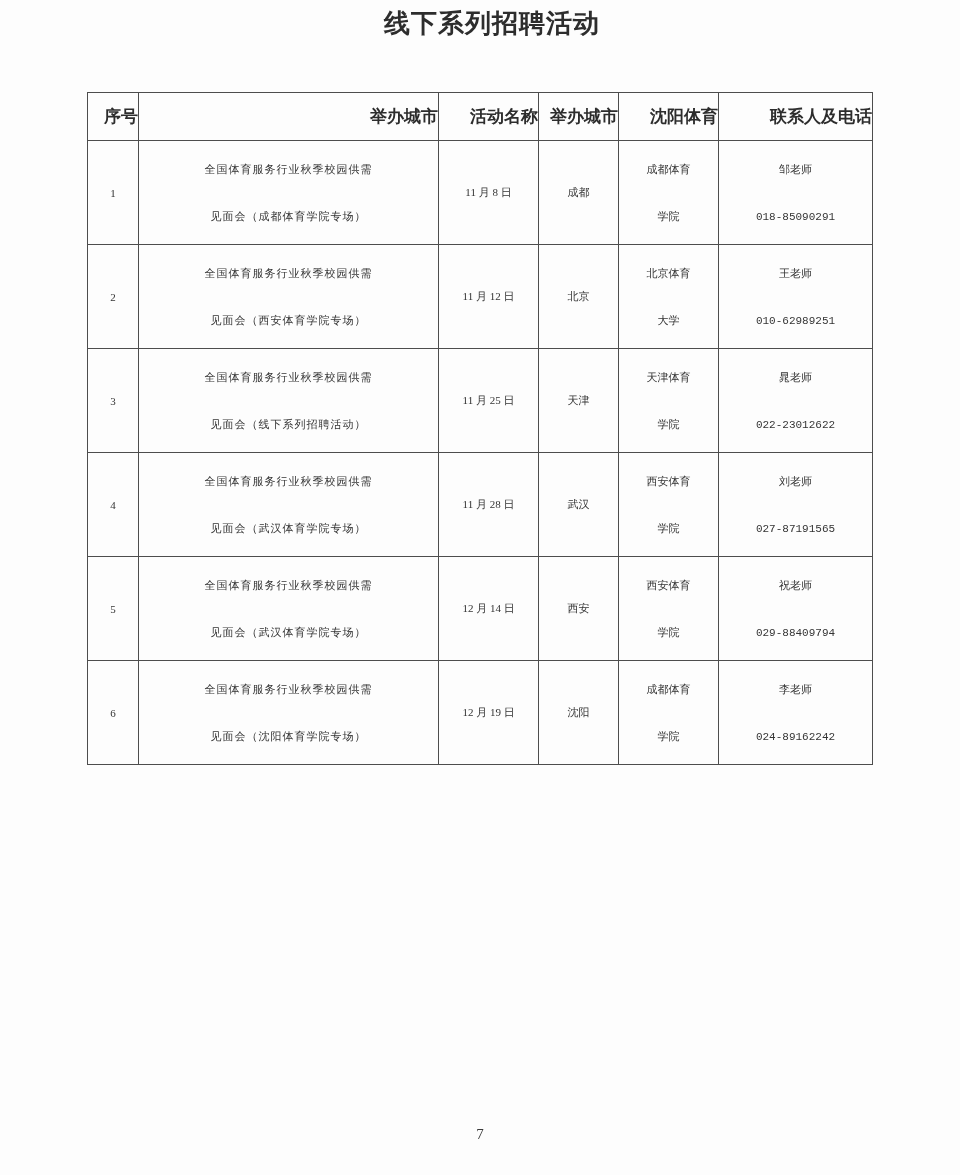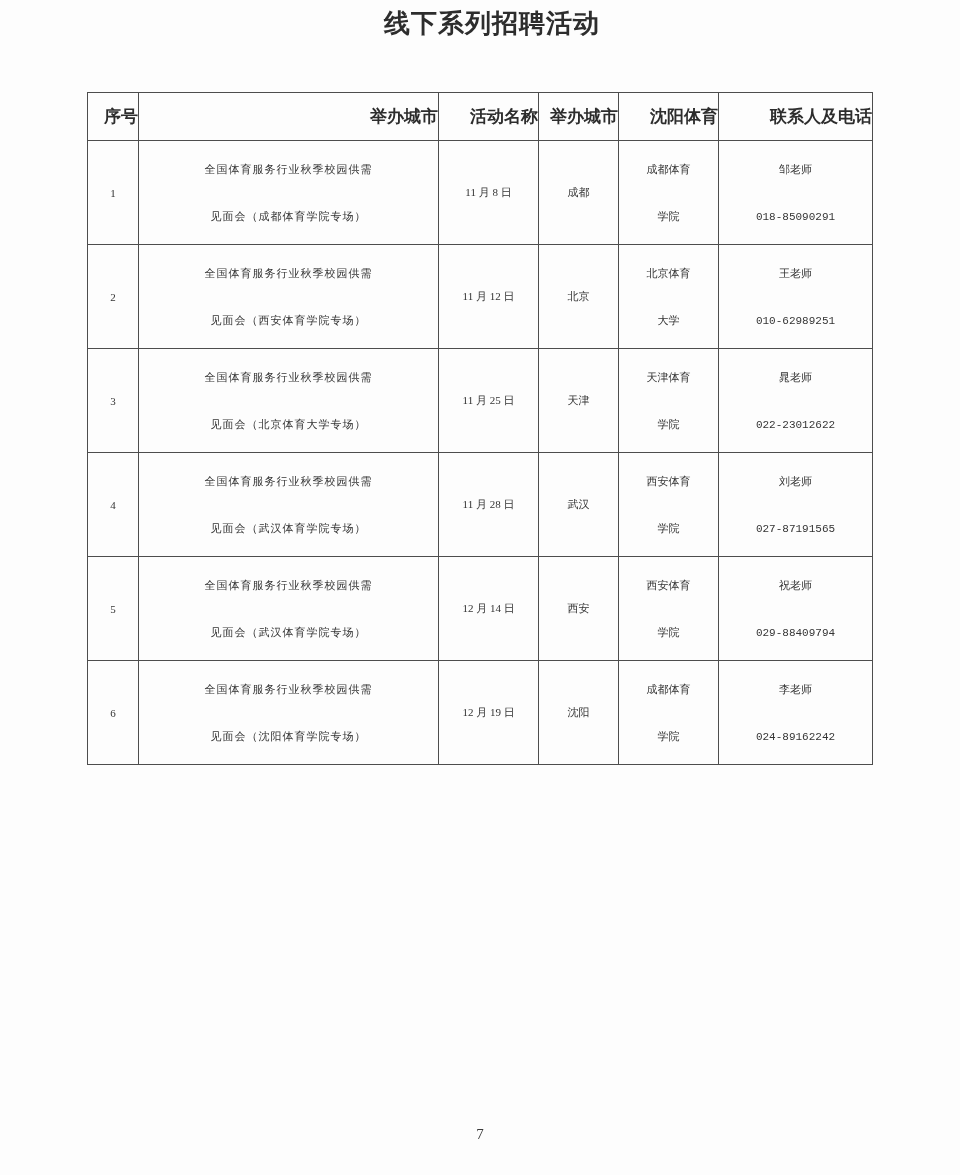--- a/index.html
+++ b/index.html
@@ -130,21 +130,21 @@
         </td>
         <td>
           <div class="ln">王老师</div>
           <div class="ln">010-62989251</div>
         </td>
       </tr>
       <tr>
         <td>3</td>
         <td class="c-name">
           <div class="ln">全国体育服务行业秋季校园供需</div>
-          <div class="ln">见面会（北京体育大学专场）</div>
+          <div class="ln">见面会（线下系列招聘活动）</div>
         </td>
         <td>11 月 25 日</td>
         <td>天津</td>
         <td>
           <div class="ln">天津体育</div>
           <div class="ln">学院</div>
         </td>
         <td>
           <div class="ln">晁老师</div>
           <div class="ln">022-23012622</div>

